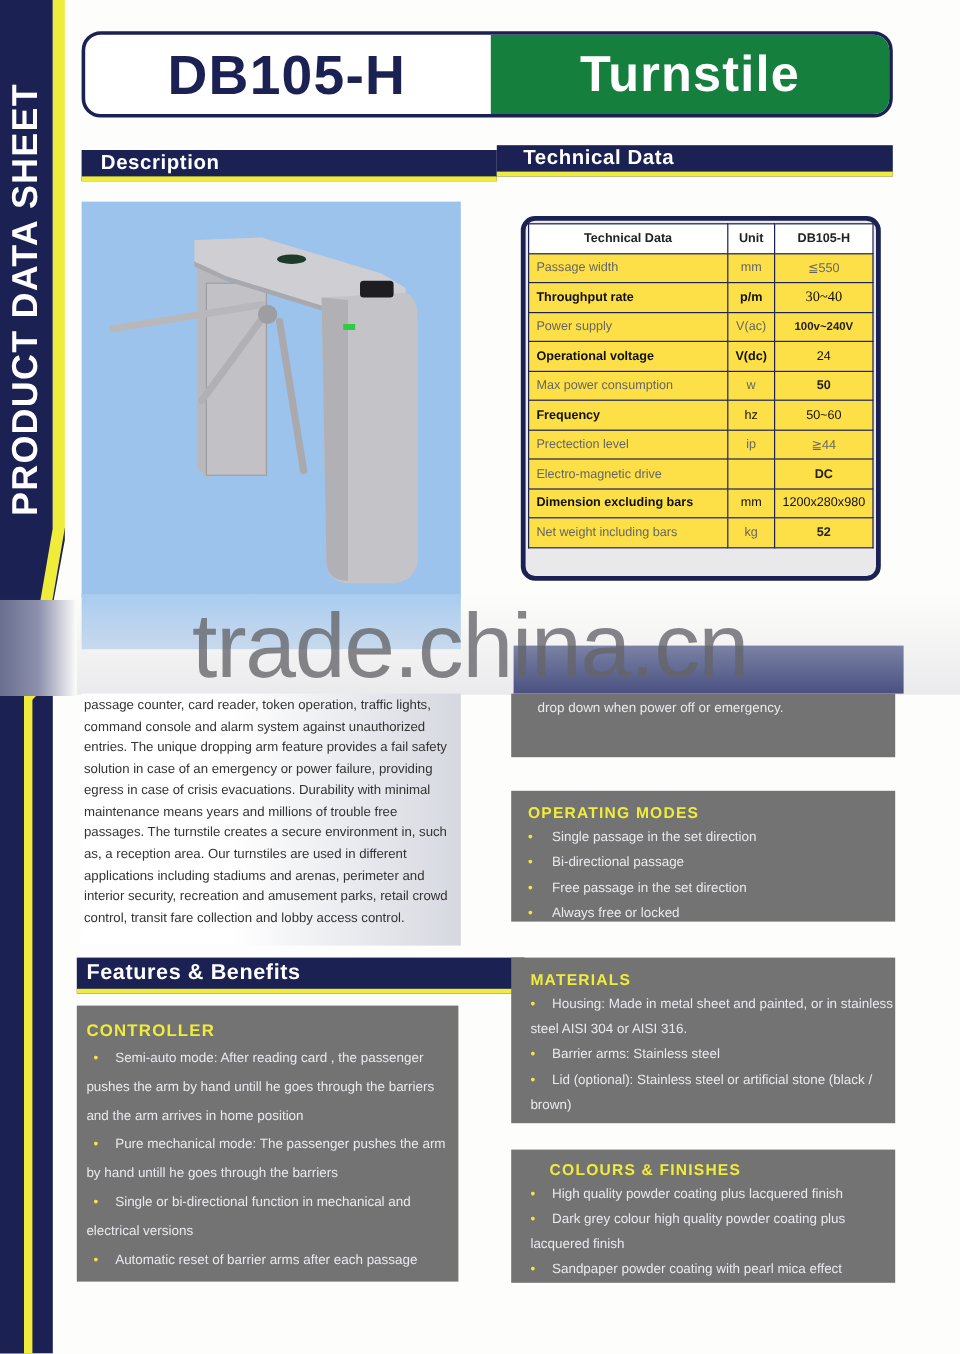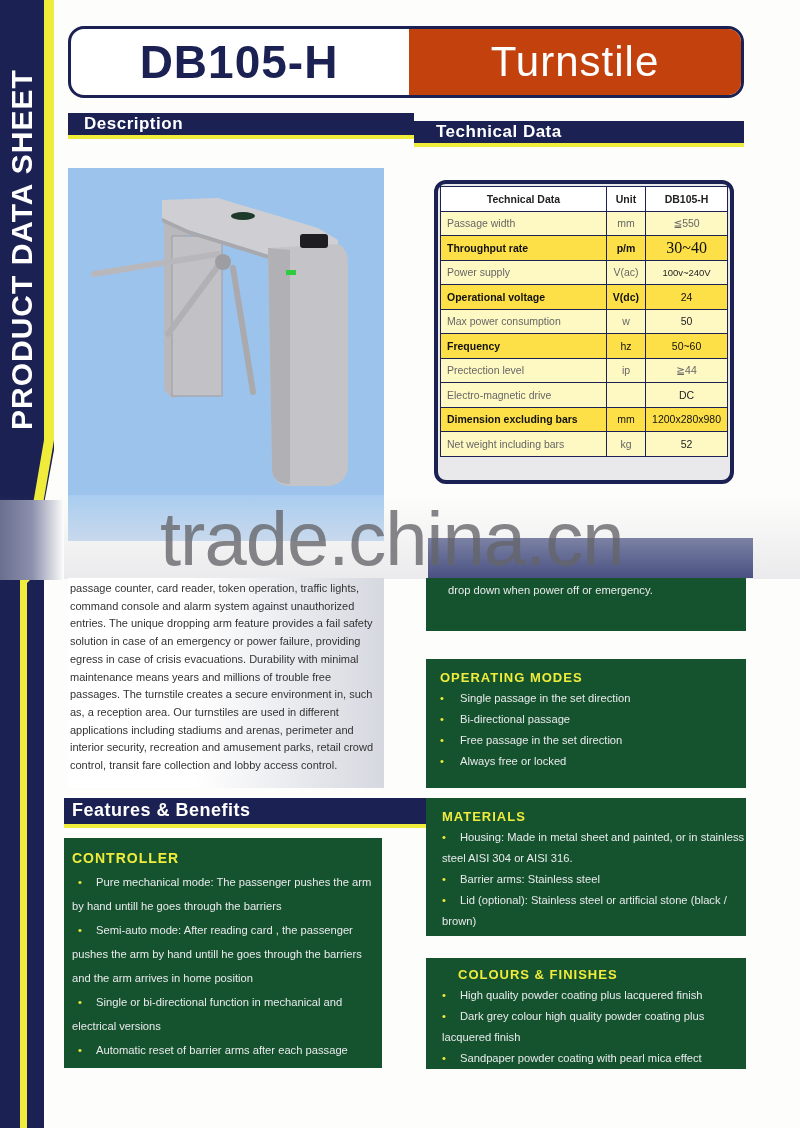--- a/index.html
+++ b/index.html
@@ -8,59 +8,59 @@
 
     
     .side-band { position: absolute; left: 0; top: 0; width: 44px; height: 1128px; background: #1b2152; }
     .side-stripe { position: absolute; left: 44px; top: 0; width: 10px; height: 1128px; }
     .side-stripe .seg1 { position: absolute; left: 0; top: 0; width: 10px; height: 450px; background: #f0ec3c; }
     .side-title { position: absolute; left: 2px; top: 430px; width: 40px; height: 420px; transform-origin: 0 0; transform: rotate(-90deg); color: #ffffff; font-weight: 700; font-size: 30px; letter-spacing: 1px; white-space: nowrap; line-height: 40px; }
 
     
     .title-box { position: absolute; left: 68px; top: 26px; width: 676px; height: 72px; border: 3px solid #1b2152; border-radius: 16px; background: #fff; overflow: hidden; }
     .title-box .model { position: absolute; left: 0; top: 0; width: 336px; height: 66px; display: flex; align-items: center; justify-content: center; color: #1b2152; font-weight: 700; font-size: 46px; letter-spacing: 1px; }
-    .title-box .product { position: absolute; left: 338px; top: 0; right: 0; height: 66px; background: #c2410c; display: flex; align-items: center; justify-content: center; color: #fff; font-weight: 400; font-size: 42px; letter-spacing: 1px; }
+    .title-box .product { position: absolute; left: 338px; top: 0; right: 0; height: 66px; background: #15803d; display: flex; align-items: center; justify-content: center; color: #fff; font-weight: 700; font-size: 42px; letter-spacing: 1px; }
 
     
     .sec-head { position: absolute; height: 26px; background: #1b2152; border-bottom: 4px solid #f0ec3c; color: #fff; font-weight: 700; font-size: 17px; line-height: 22px; padding-left: 16px; letter-spacing: 0.5px; }
 
     
     .product-photo { position: absolute; left: 68px; top: 168px; width: 316px; height: 330px; background: #9cc3ec; overflow: hidden; }
 
     
     .tech-frame { position: absolute; left: 434px; top: 180px; width: 300px; height: 304px; border: 4px solid #1b2152; border-radius: 12px; background: #e9e9ec; padding: 2px; }
     table.tech { width: 100%; border-collapse: collapse; font-size: 10.5px; }
     table.tech td, table.tech th { border: 1.5px solid #1b2152; height: 24.5px; padding: 0 6px; }
     table.tech th { background: #fff; color: #222; font-weight: 700; text-align: center; }
-    table.tech tr.odd td { background: #fef9c3; color: #666; }
+    table.tech tr.odd td { background: #fde047; color: #666; }
     table.tech tr.even td { background: #fde047; color: #111; font-weight: 700; }
     table.tech td.unit, table.tech td.val { text-align: center; }
     table.tech td.name { text-align: left; }
-    table.tech td.val.bold { font-weight: 400; color: #222; }
+    table.tech td.val.bold { font-weight: 700; color: #222; }
     .col-name { width: 166px; } .col-unit { width: 36px; }
 
     
     .wm-band { position: absolute; left: 0; top: 495px; width: 800px; height: 84px; background: linear-gradient(180deg, rgba(255,255,255,0.0), rgba(200,200,210,0.35)); }
     .wm-blue { position: absolute; left: 68px; top: 495px; width: 316px; height: 46px; background: linear-gradient(180deg,#a8ccf0,#c7dcf2); }
     .wm-dark { position: absolute; left: 428px; top: 538px; width: 325px; height: 40px; background: linear-gradient(180deg, #7b82a4, #4a5182); }
     .wm-text { position: absolute; left: 160px; top: 494px; font-size: 76px; color: rgba(100,100,105,0.78); letter-spacing: -1px; font-family: "Liberation Sans", sans-serif; line-height: 90px; }
     .wm-left-fade { position: absolute; left: 0; top: 500px; width: 64px; height: 80px; background: linear-gradient(90deg,#6a6f90,#8c90ac,#fdfdfb); }
 
     
     .desc { position: absolute; left: 68px; top: 578px; width: 316px; height: 210px; background: linear-gradient(90deg,#ffffff 40%, #d6d8e0); font-size: 11px; color: #333; line-height: 17.7px; padding: 2px 2px 0 2px; }
 
     
-    .dbox { position: absolute; background: #14532d; color: #e9e9ee; font-size: 11.2px; }
+    .dbox { position: absolute; background: #737373; color: #e9e9ee; font-size: 11.2px; }
     .dbox h4 { color: #f0ec3c; font-weight: 700; font-size: 13px; letter-spacing: 1px; }
     .dbox ul { list-style: none; }
     .dbox li { position: relative; }
     .dbox .bullet { color: #f0ec3c; display: inline-block; width: 18px; }
 
     .box-cont { left: 426px; top: 578px; width: 320px; height: 53px; padding: 2px 0 0 20px; line-height: 21px; }
-    .box-modes { left: 426px; top: 659px; width: 320px; height: 129px; padding: 8px 0 0 14px; line-height: 21px; }
+    .box-modes { left: 426px; top: 659px; width: 320px; height: 109px; padding: 8px 0 0 14px; line-height: 21px; }
     .box-modes li .bullet { width: 20px; }
     .box-controller { left: 64px; top: 838px; width: 318px; height: 230px; padding: 8px 0 0 8px; line-height: 24px; }
     .box-controller li { padding-left: 0; }
     .box-controller .bullet { width: 24px; padding-left: 6px; }
     .box-materials { left: 426px; top: 798px; width: 320px; height: 138px; padding: 8px 0 4px 16px; line-height: 21px; }
     .box-colours { left: 426px; top: 958px; width: 320px; height: 111px; padding: 6px 0 0 16px; line-height: 21px; }
     .box-colours h4 { margin-left: 16px; }
   </style>
 </head>
 <body>
@@ -75,21 +75,21 @@
 </svg>
 <div style="position:absolute;left:0;top:580px;width:20px;height:548px;background:#1b2152;"></div>
 <div style="position:absolute;left:20px;top:580px;width:7px;height:548px;background:#f0ec3c;"></div>
 <div class="side-title">PRODUCT DATA SHEET</div>
 
 <div class="title-box">
   <div class="model">DB105-H</div>
   <div class="product">Turnstile</div>
 </div>
 
-<div class="sec-head" style="left:68px;top:113px;width:346px;">Description</div>
+<div class="sec-head" style="left:68px;top:125px;width:346px;">Description</div>
 <div class="sec-head" style="left:414px;top:121px;width:330px;padding-left:22px;">Technical Data</div>
 
 <div class="product-photo">
   <svg width="316" height="330" viewBox="0 0 316 330">
 
     <polygon points="96,42 120,52 120,226 104,230 96,222" fill="#b9b9bd"></polygon>
     <rect x="104" y="68" width="50" height="160" fill="#c2c2c6" stroke="#9d9da2"></rect>
 
     <polygon points="94,32 150,30 250,60 270,72 270,92 230,96 120,62 94,50" fill="#cfcfd3"></polygon>
     <polygon points="94,50 120,62 230,96 230,100 120,66 94,54" fill="#a8a8ad"></polygon>
@@ -117,21 +117,21 @@
       <th>DB105-H</th>
     </tr>
     <tr class="odd">
       <td class="name">Passage width</td>
       <td class="unit">mm</td>
       <td class="val">≦550</td>
     </tr>
     <tr class="even">
       <td class="name">Throughput rate</td>
       <td class="unit">p/m</td>
-      <td class="val" style="font-weight:400;font-family:'Liberation Serif',serif;font-size:16px;">30~40</td>
+      <td class="val" style="font-weight:400;font-family:'Liberation Serif',serif;font-size:12px;">30~40</td>
     </tr>
     <tr class="odd">
       <td class="name">Power supply</td>
       <td class="unit">V(ac)</td>
       <td class="val bold" style="font-size:9.5px;">100v~240V</td>
     </tr>
     <tr class="even">
       <td class="name">Operational  voltage</td>
       <td class="unit">V(dc)</td>
       <td class="val" style="font-weight:400;">24</td>
@@ -190,22 +190,22 @@
     <li><span class="bullet">•</span><span>Free passage in the set direction</span></li>
     <li><span class="bullet">•</span><span>Always free or locked</span></li>
   </ul>
 </div>
 
 <div class="sec-head" style="left:64px;top:798px;width:373px;height:30px;font-size:18px;line-height:24px;padding-left:8px;">Features &amp; Benefits</div>
 
 <div class="dbox box-controller">
   <h4 style="font-size:14px;">CONTROLLER</h4>
   <ul>
+    <li><span class="bullet">•</span><span>Semi-auto mode: After reading card , the passenger pushes the arm by hand untill he goes through the barriers and the arm arrives in home position</span></li>
     <li><span class="bullet">•</span><span>Pure mechanical mode: The passenger pushes the arm by hand untill he goes through the barriers</span></li>
-    <li><span class="bullet">•</span><span>Semi-auto mode: After reading card , the passenger pushes the arm by hand untill he goes through the barriers and the arm arrives in home position</span></li>
     <li><span class="bullet">•</span><span>Single or bi-directional function in mechanical and electrical versions</span></li>
     <li><span class="bullet">•</span><span>Automatic reset of barrier arms after each passage</span></li>
   </ul>
 </div>
 
 <div class="dbox box-materials">
   <h4>MATERIALS</h4>
   <ul>
     <li><span class="bullet">•</span><span>Housing: Made in metal sheet and painted, or in stainless steel AISI 304 or AISI 316.</span></li>
     <li><span class="bullet">•</span><span>Barrier arms: Stainless steel</span></li>

